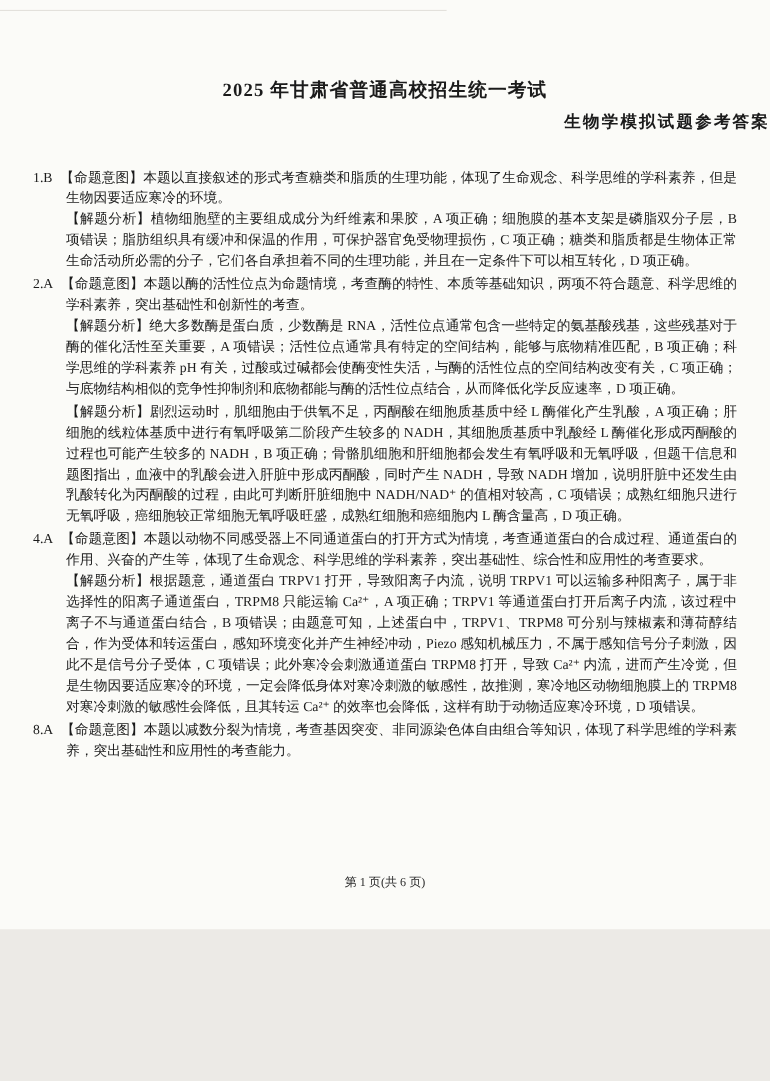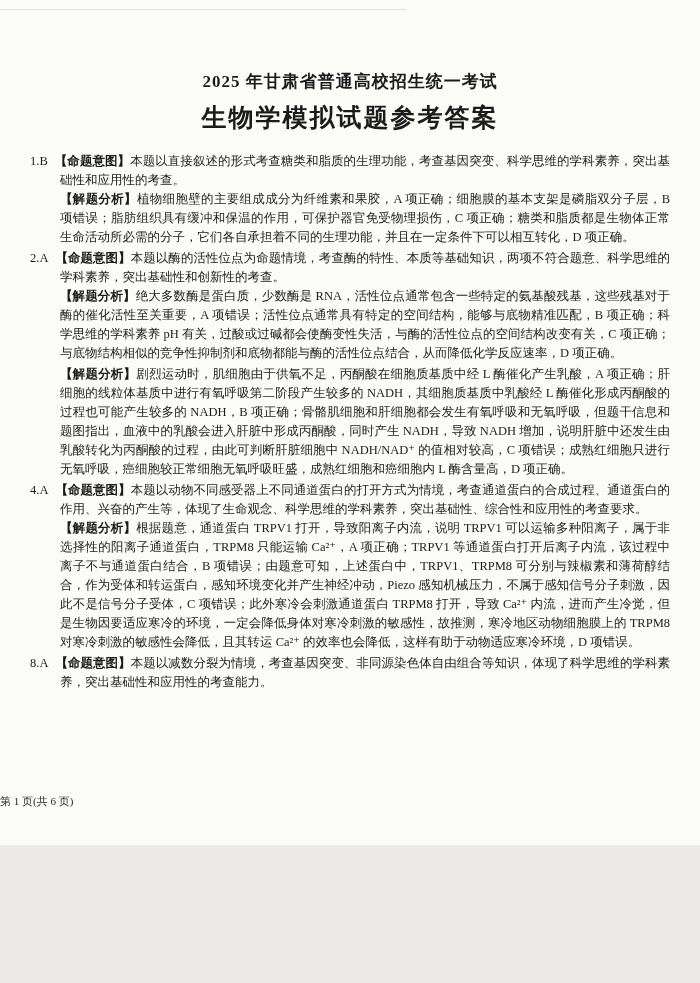--- a/index.html
+++ b/index.html
@@ -28,70 +28,72 @@
     opacity: .7;
   }
   .titles { padding-top: 70px; text-align: center; }
   .title-1 {
     font-size: 17px;
     font-weight: bold;
     letter-spacing: 1px;
     margin: 0 0 8px 0;
   }
   .title-2 {
-    font-size: 25px;
+    font-size: 15px;
     font-weight: bold;
     letter-spacing: 2px;
     margin: 0;
+    text-align: right;
   }
   .content {
     position: absolute;
     top: 152px;
     left: 30px;
     right: 30px;
     bottom: 60px;
     overflow: hidden;
     font-size: 12.5px;
     line-height: 19px;
   }
   .item { margin: 0 0 2px 0; }
   .para {
     margin: 0;
     padding-left: 30px;
     text-align: justify;
   }
   .para.hang { text-indent: -30px; }
   .num { padding-right: 7px; }
-  .label { font-weight: bold; }
+  .label { font-weight: normal; }
   .footer {
     position: absolute;
     bottom: 34px;
     left: 0;
     right: 0;
+    text-align: center;
     font-size: 11px;
     color: #2a2a2a;
     background: #fbfbf8;
     padding: 2px 0;
   }
 </style>
 </head>
 <body>
 
 <div class="page">
   <div class="scan-line"></div>
 
   <div class="titles">
     <h1 class="title-1">2025 年甘肃省普通高校招生统一考试</h1>
     <h2 class="title-2">生物学模拟试题参考答案</h2>
   </div>
 
   <div class="content">
 
     <div class="item">
-      <p class="para hang"><span class="num">1.B</span><span class="label">【命题意图】</span><span>本题以直接叙述的形式考查糖类和脂质的生理功能，考查基因突变、科学思维的学科素养，突出基础性和应用性的考查。</span></p>
+      <p class="para hang"><span class="num">1.B</span><span class="label">【命题意图】</span><span>本题以直接叙述的形式考查糖类和脂质的生理功能，体现了生命观念、科学思维的学科素养，但是生物因要适应寒冷的环境。</span></p>
       <p class="para"><span class="label">【解题分析】</span><span>植物细胞壁的主要组成成分为纤维素和果胶，A 项正确；细胞膜的基本支架是磷脂双分子层，B 项错误；脂肪组织具有缓冲和保温的作用，可保护器官免受物理损伤，C 项正确；糖类和脂质都是生物体正常生命活动所必需的分子，它们各自承担着不同的生理功能，并且在一定条件下可以相互转化，D 项正确。</span></p>
     </div>
 
     <div class="item">
       <p class="para hang"><span class="num">2.A</span><span class="label">【命题意图】</span><span>本题以酶的活性位点为命题情境，考查酶的特性、本质等基础知识，两项不符合题意、科学思维的学科素养，突出基础性和创新性的考查。</span></p>
       <p class="para"><span class="label">【解题分析】</span><span>绝大多数酶是蛋白质，少数酶是 RNA，活性位点通常包含一些特定的氨基酸残基，这些残基对于酶的催化活性至关重要，A 项错误；活性位点通常具有特定的空间结构，能够与底物精准匹配，B 项正确；科学思维的学科素养 pH 有关，过酸或过碱都会使酶变性失活，与酶的活性位点的空间结构改变有关，C 项正确；与底物结构相似的竞争性抑制剂和底物都能与酶的活性位点结合，从而降低化学反应速率，D 项正确。</span></p>
     </div>
 
     <div class="item">
       <p class="para"><span class="label">【解题分析】</span><span>剧烈运动时，肌细胞由于供氧不足，丙酮酸在细胞质基质中经 L 酶催化产生乳酸，A 项正确；肝细胞的线粒体基质中进行有氧呼吸第二阶段产生较多的 NADH，其细胞质基质中乳酸经 L 酶催化形成丙酮酸的过程也可能产生较多的 NADH，B 项正确；骨骼肌细胞和肝细胞都会发生有氧呼吸和无氧呼吸，但题干信息和题图指出，血液中的乳酸会进入肝脏中形成丙酮酸，同时产生 NADH，导致 NADH 增加，说明肝脏中还发生由乳酸转化为丙酮酸的过程，由此可判断肝脏细胞中 NADH/NAD⁺ 的值相对较高，C 项错误；成熟红细胞只进行无氧呼吸，癌细胞较正常细胞无氧呼吸旺盛，成熟红细胞和癌细胞内 L 酶含量高，D 项正确。</span></p>

